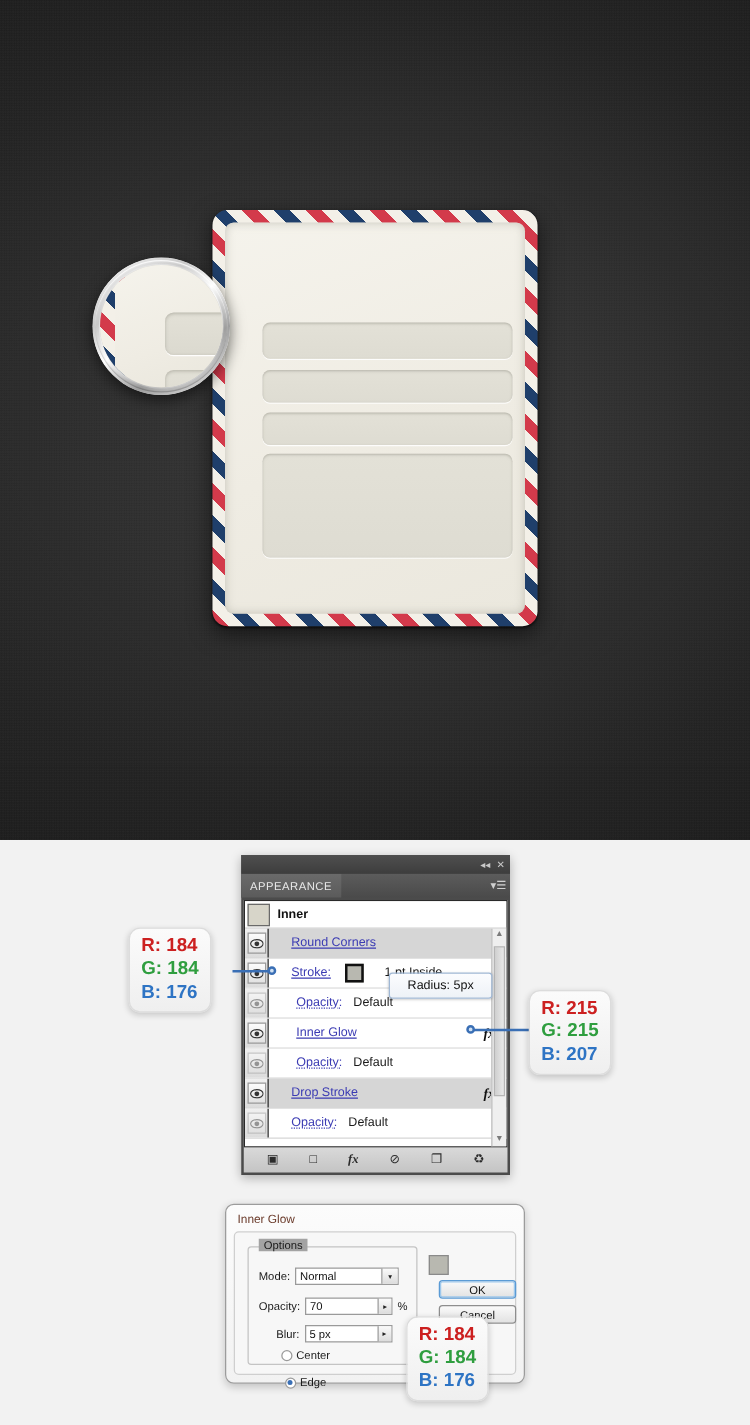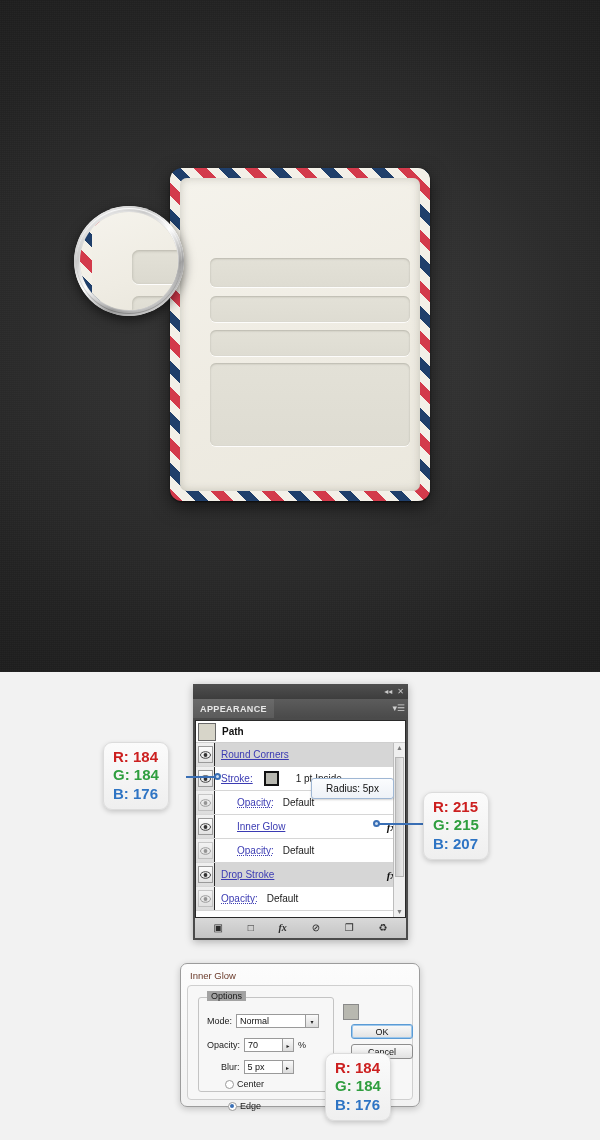--- a/index.html
+++ b/index.html
@@ -114,21 +114,21 @@
     display:flex; align-items:center; justify-content:flex-end;
     padding-right:4px; gap:5px;
   }
   #panel-titlebar .tb-icon { color:#c9c9c9; font-size:8px; line-height:1; }
   #panel-tabbar {
     height:19px; display:flex; align-items:stretch;
     background:linear-gradient(180deg,#5c5c5c 0%,#4a4a4a 100%);
   }
   #tab-appearance {
     background:linear-gradient(180deg,#6a6a6a 0%,#5b5b5b 100%);
-    color:#e8e8e8; font-size:9px; font-weight:bold; letter-spacing:0.4px;
+    color:#e8e8e8; font-size:9px; font-weight:normal; letter-spacing:0.4px;
     display:flex; align-items:center; padding:0 7px;
   }
   #panel-tab-rest { flex:1; display:flex; align-items:center; justify-content:flex-end; padding-right:3px; }
   #panel-menu-icon { color:#d0d0d0; font-size:9px; line-height:1; }
 
   #panel-body {
     position:absolute; left:2px; top:36px; right:2px; bottom:22px;
     background:#ffffff; border:1px solid #2a2a2a;
     display:flex; flex-direction:column;
   }
@@ -155,21 +155,21 @@
     border-right:1px solid #2a2a2a;
     display:flex; align-items:center; justify-content:center;
   }
   .eye-box {
     width:15px; height:17px; border:1px solid #9a9a9a;
     background:linear-gradient(180deg,#fcfcfc,#e2e2e2);
     display:flex; align-items:center; justify-content:center;
   }
   .eye-box svg { display:block; }
   .eye-dim { opacity:0.45; }
-  .row-body { flex:1; display:flex; align-items:center; padding-left:6px; gap:5px; position:relative; }
+  .row-body { flex:1; display:flex; align-items:center; padding-left:18px; gap:5px; position:relative; }
   .indent { padding-left:22px; }
   .lnk {
     font-size:10px; color:#3b3bb3; text-decoration:underline;
   }
   .lnk.dotted { text-decoration:underline dotted; }
   .plainval { font-size:10px; color:#1a1a1a; }
   .sw-stroke {
     width:15px; height:15px; border:2px solid #111; background:#b8b8b0;
   }
   .sw-fill {
@@ -264,21 +264,21 @@
     width:83px; height:14px; background:#ffffff; border:1px solid #9a9a9a;
     display:flex; align-items:center; font-size:9px; color:#111; padding-left:3px;
     position:relative;
   }
   .combo .btn {
     position:absolute; right:0; top:0; width:13px; height:100%;
     background:linear-gradient(180deg,#fafafa,#dcdcdc); border-left:1px solid #9a9a9a;
     display:flex; align-items:center; justify-content:center; font-size:6px; color:#222;
   }
   .spin {
-    width:50px; height:14px; background:#ffffff; border:1px solid #9a9a9a;
+    width:70px; height:14px; background:#ffffff; border:1px solid #9a9a9a;
     display:flex; align-items:center; font-size:9px; color:#111; padding-left:3px;
     position:relative;
   }
   .spin .btn {
     position:absolute; right:0; top:0; width:11px; height:100%;
     background:linear-gradient(180deg,#fafafa,#dcdcdc); border-left:1px solid #9a9a9a;
     display:flex; align-items:center; justify-content:center; font-size:6px; color:#222;
   }
   #glow-swatch {
     position:absolute; left:155px; top:18px; width:16px; height:16px;
@@ -337,21 +337,21 @@
   <div id="panel-tabbar">
     <div id="tab-appearance">APPEARANCE</div>
     <div id="panel-tab-rest">
       <span id="panel-menu-icon">▾☰</span>
     </div>
   </div>
 
   <div id="panel-body">
     <div id="row-path">
       <div id="path-swatch"></div>
-      <span id="path-label">Path</span>
+      <span id="path-label">Inner</span>
     </div>
 
     <div id="rows">
         <div class="ap-row sel">
           <div class="eye-cell">
             <div class="eye-box">
               <svg width="11" height="8" viewBox="0 0 11 8">
                 <ellipse cx="5.5" cy="4" rx="5" ry="3.3" fill="none" stroke="#333" stroke-width="0.9"></ellipse>
                 <circle cx="5.5" cy="4" r="1.9" fill="#333"></circle>
               </svg>

